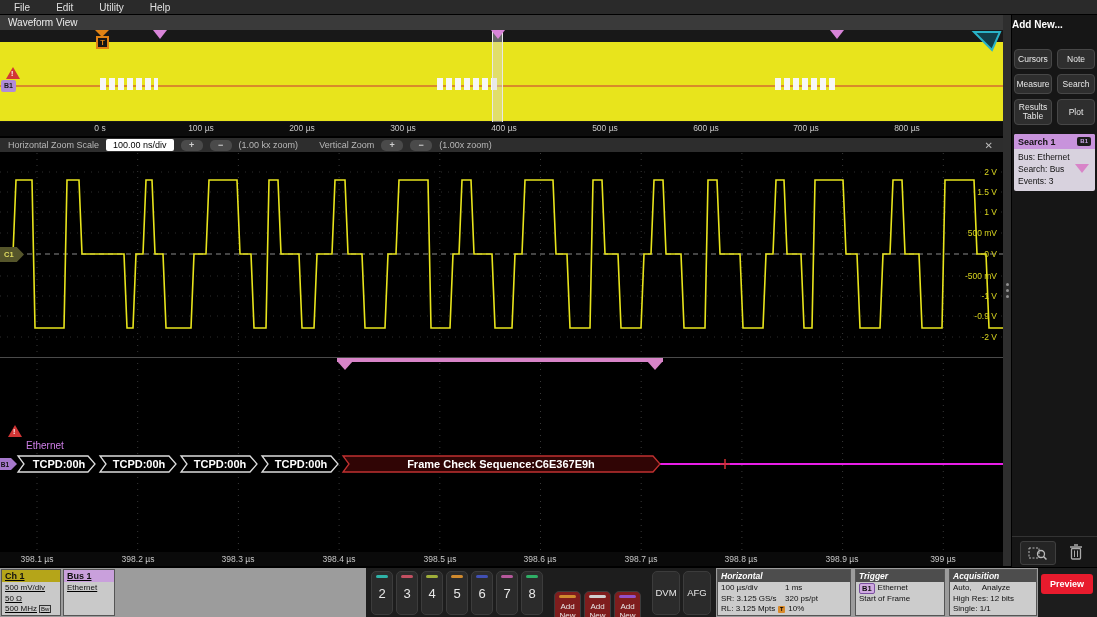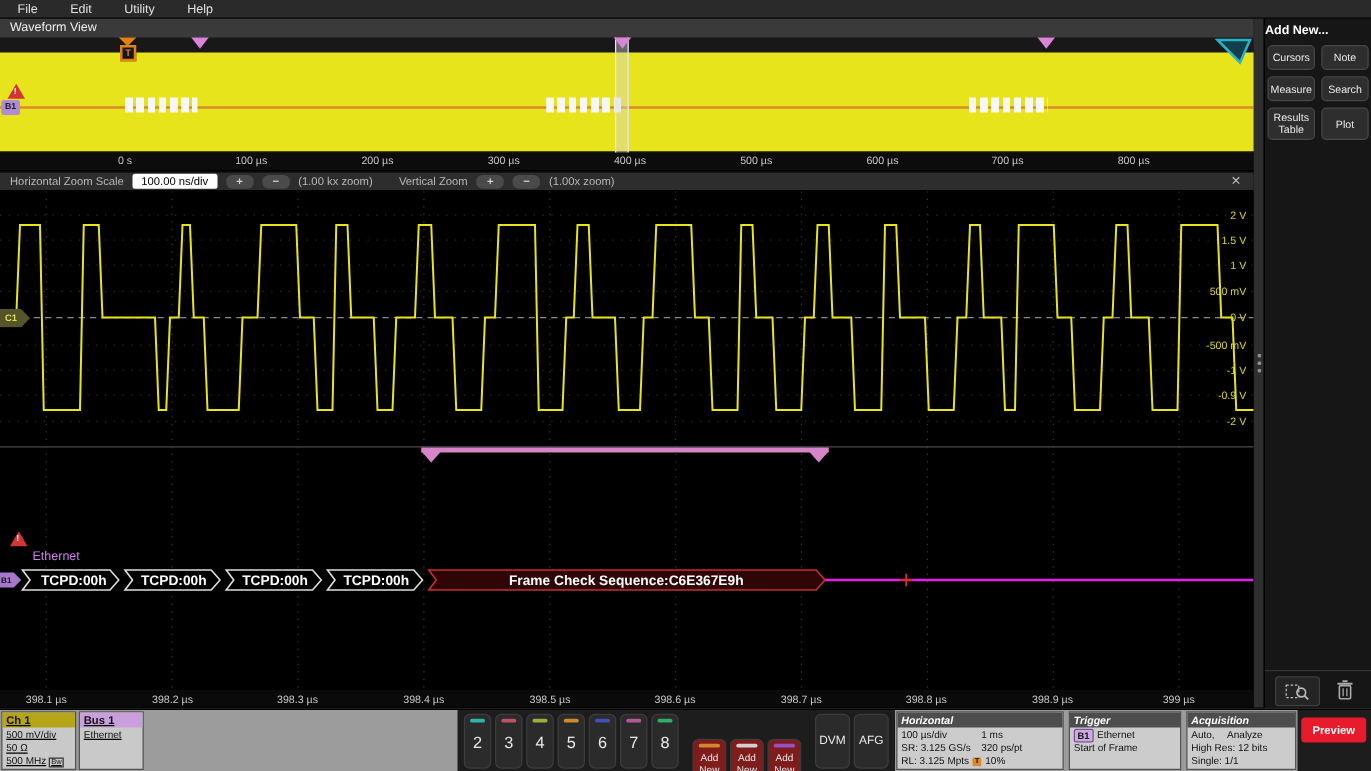--- a/index.html
+++ b/index.html
@@ -55,21 +55,21 @@
   .pinktri{position:absolute;top:208px;width:0;height:0;border-left:8px solid transparent;
            border-right:8px solid transparent;border-top:9px solid #d884c8;}
   .ethlabel{position:absolute;left:26px;top:287px;font-size:10px;color:#cf7fe8;}
   
   .splitter{position:absolute;left:1003px;top:15px;width:8px;height:551px;background:#2e2e2e;}
   .splitter i{display:block;width:3px;height:3px;border-radius:50%;background:#909090;margin:3px auto 0;}
   
   .sidebar{position:absolute;left:1011px;top:15px;width:86px;height:552px;background:#161616;
            border-left:1px solid #000;box-sizing:border-box;}
   .sb-title{text-align:left;font-size:10px;font-weight:bold;color:#fff;margin-top:4px;}
-  .sb-grid{display:grid;grid-template-columns:38px 38px;gap:5px 5px;justify-content:center;margin-top:6px;}
+  .sb-grid{display:grid;grid-template-columns:38px 38px;gap:5px 5px;justify-content:center;margin-top:19px;}
   .sb-btn{background:#2e2e2e;border:1px solid #474747;border-radius:4px;color:#e8e8e8;
           font-size:8.5px;text-align:center;display:flex;align-items:center;justify-content:center;
           min-height:20px;padding:2px 1px;box-sizing:border-box;line-height:9px;}
   .sb-card{margin:9px 2px 0;background:#d8d2de;border-radius:2px;overflow:hidden;position:relative;}
   .sb-card-h{background:#c893dc;height:15px;display:flex;align-items:center;justify-content:space-between;
              padding:0 4px;font-size:9px;font-weight:bold;color:#111;}
   .sb-badge{background:#1c1c1c;color:#caa6e8;border-radius:2px;font-size:6px;font-weight:bold;
             padding:1px 3px;line-height:7px;}
   .sb-card-b{padding:2px 4px 4px;font-size:8.5px;color:#111;line-height:12px;}
   .sb-card .pinktri2{position:absolute;right:6px;top:30px;width:0;height:0;border-left:7px solid transparent;
@@ -268,20 +268,32 @@
   <div class="sidebar">
     <div class="sb-title">Add New...</div>
     <div class="sb-grid">
       <div class="sb-btn">Cursors</div>
       <div class="sb-btn">Note</div>
       <div class="sb-btn">Measure</div>
       <div class="sb-btn">Search</div>
       <div class="sb-btn" style="min-height:26px;">Results Table</div>
       <div class="sb-btn" style="min-height:26px;">Plot</div>
     </div>
+    <div class="sb-card">
+      <div class="sb-card-h">
+        <span>Search 1</span>
+        <span class="sb-badge">B1</span>
+      </div>
+      <div class="sb-card-b">
+        <div>Bus: Ethernet</div>
+        <div>Search: Bus</div>
+        <div>Events: 3</div>
+      </div>
+      <div class="pinktri2"></div>
+    </div>
     <div class="sb-bottom">
       <div class="sb-zoombtn">
         <svg width="20" height="15">
           <rect x="1" y="2" width="10" height="10" fill="none" stroke="#bbb" stroke-width="1" stroke-dasharray="2,1.5"></rect>
           <circle cx="13" cy="8" r="3.5" fill="none" stroke="#bbb" stroke-width="1.3"></circle>
           <line x1="15.5" y1="10.5" x2="18.5" y2="13.5" stroke="#bbb" stroke-width="1.5"></line>
         </svg>
       </div>
       <div class="sb-trash">
         <svg width="14" height="17">

